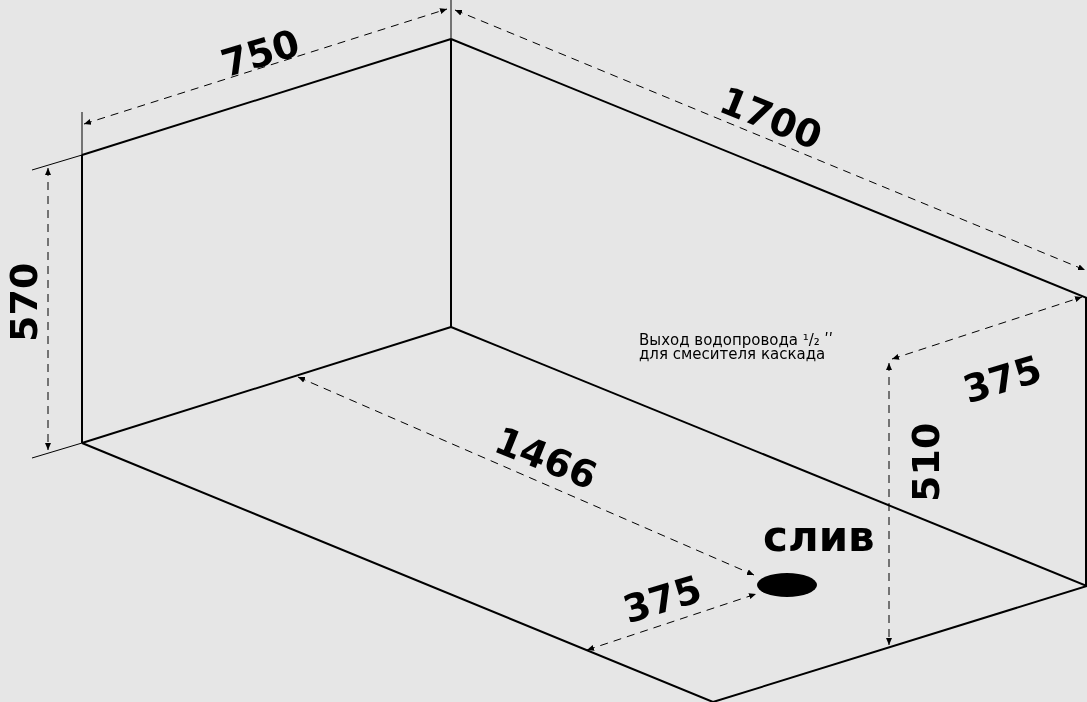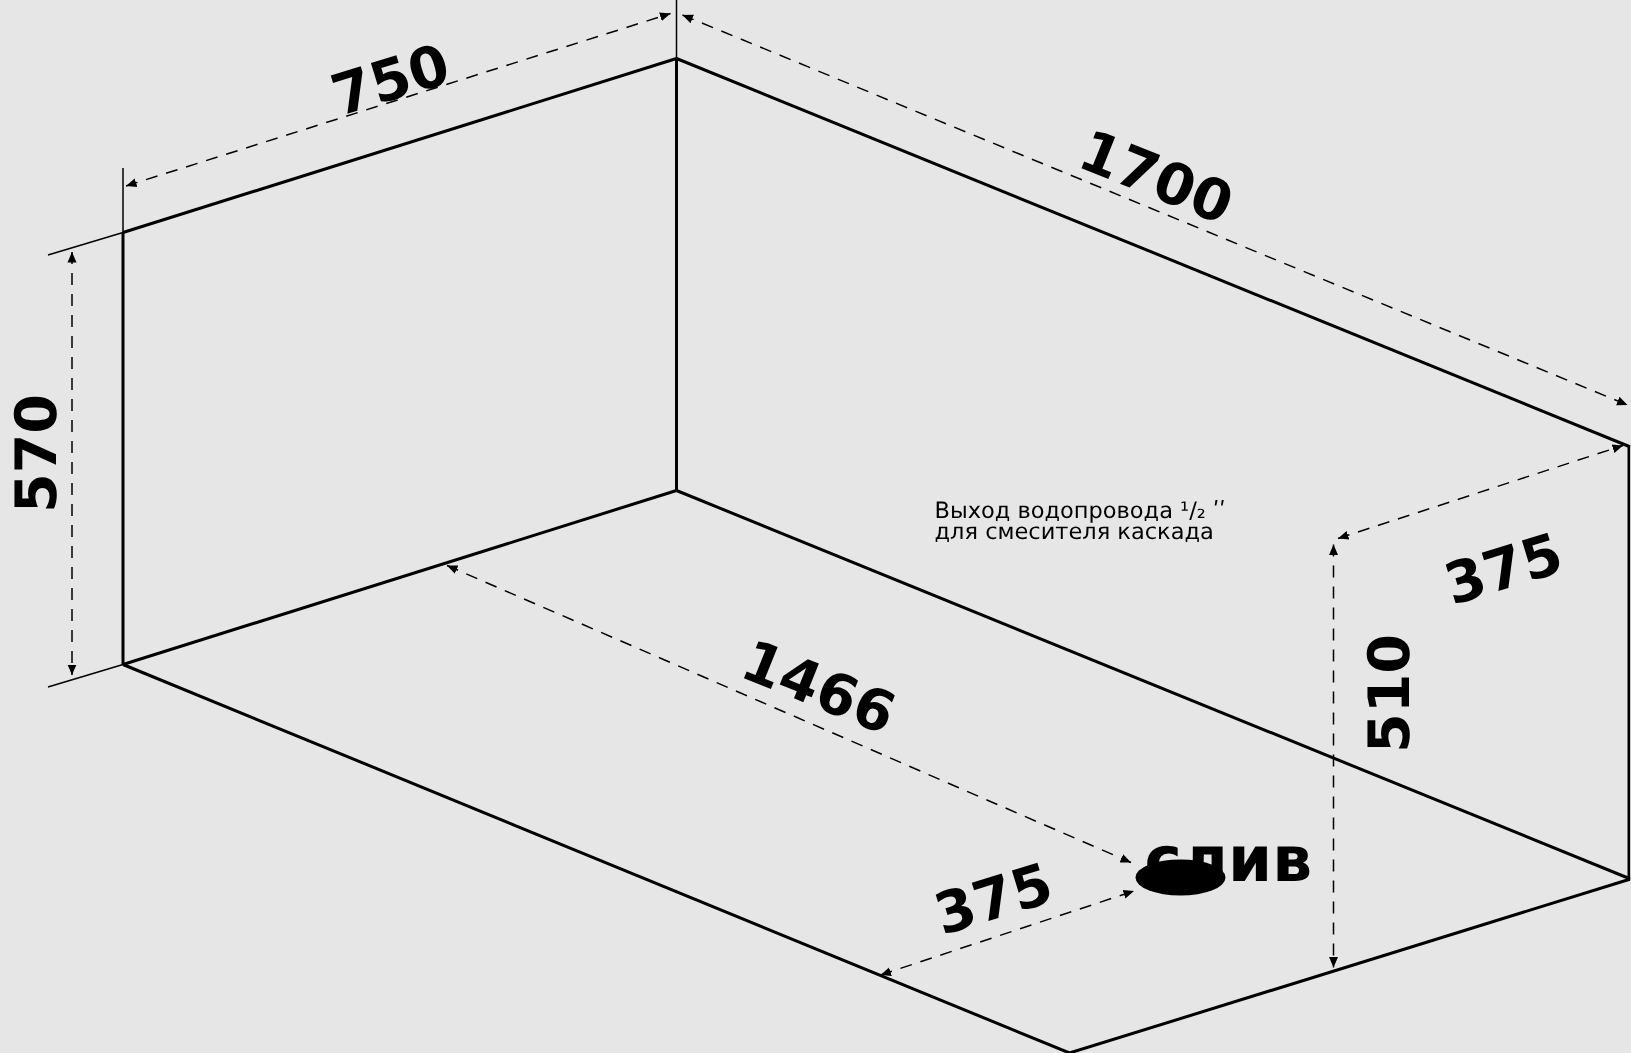--- a/index.html
+++ b/index.html
@@ -53,19 +53,19 @@
     <ellipse cx="787" cy="585" rx="30" ry="12" fill="#000"></ellipse>
   </svg>
 
   <div class="lbl" style="left:216px; top:44px; font-size:38px; transform: rotate(-17deg);">750</div>
   <div class="lbl" style="left:730px; top:78px; font-size:38px; transform: rotate(22deg);">1700</div>
   <div class="lbl" style="left:2px; top:342px; font-size:38px; transform: rotate(-90deg);">570</div>
   <div class="lbl" style="left:505px; top:418px; font-size:38px; transform: rotate(22deg);">1466</div>
   <div class="lbl" style="left:618px; top:590px; font-size:38px; transform: rotate(-17deg);">375</div>
   <div class="lbl" style="left:958px; top:370px; font-size:38px; transform: rotate(-17deg);">375</div>
   <div class="lbl" style="left:904px; top:502px; font-size:38px; transform: rotate(-90deg);">510</div>
-  <div class="lbl" style="left:763px; top:512px; font-size:42px;margin-top:36px;">слив</div>
+  <div class="lbl" style="left:763px; top:512px; font-size:42px;">слив</div>
 
-  <div class="note" style="left:623px; top:333px;">
+  <div class="note" style="left:639px; top:333px;">
     <div>Выход водопровода ¹/₂ ʹʹ</div>
     <div>для смесителя каскада</div>
   </div>
 </div>
 
 </body></html>

